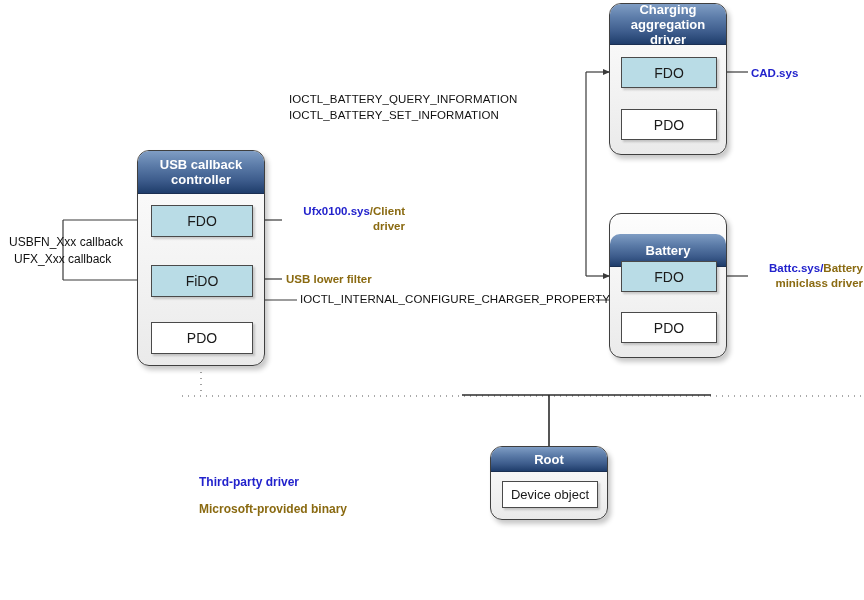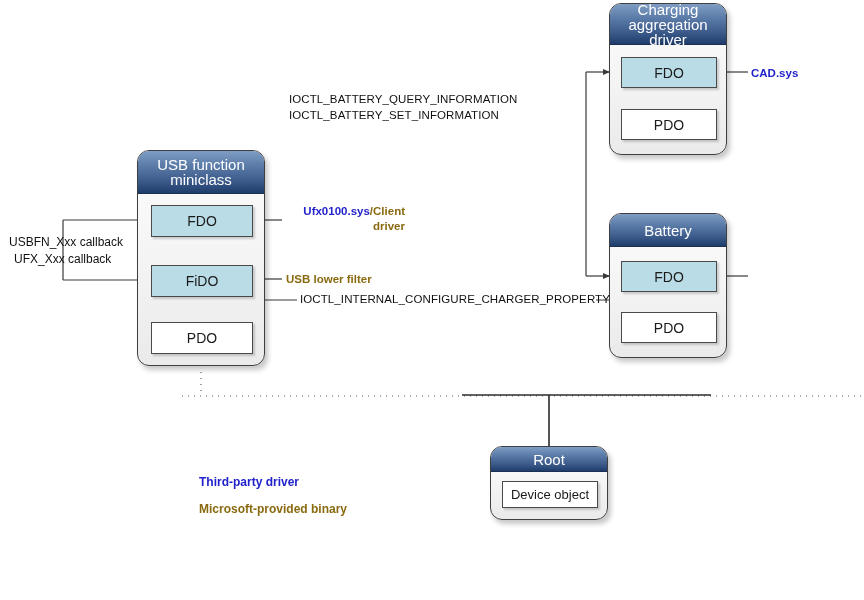--- a/index.html
+++ b/index.html
@@ -21,29 +21,30 @@
     background:linear-gradient(to bottom,#fdfdfd 0%,#f3f3f3 55%,#eaeaea 100%);
     box-shadow:3px 4px 5px rgba(0,0,0,0.22);
     box-sizing:border-box;
     overflow:hidden;
   }
   .stack-header{
     position:absolute;left:0;top:0;right:0;
     background:linear-gradient(to bottom,#7f9dc4 0%,#5b7ba8 35%,#3d5c8c 70%,#1f3d6b 100%);
     color:#ffffff;
     text-align:center;
-    font-size:15px;
+    font-size:13px;
     line-height:15px;
     display:flex;
     align-items:center;
     justify-content:center;
     border-bottom:1px solid #1a2f52;
     border-radius:10px 10px 0 0;
     box-sizing:border-box;
     padding:2px 4px;
+    font-weight:bold;
   }
   .dev-box{
     position:absolute;
     box-sizing:border-box;
     border:1.5px solid #4a4a4a;
     font-size:14px;
     color:#1a1a1a;
     display:flex;
     align-items:center;
     justify-content:center;
@@ -100,34 +101,34 @@
     <path d="M182,396 L864,396" stroke="#555" stroke-width="1.1" fill="none" stroke-dasharray="1,5"></path>
 
     <path d="M462,395 L711,395" stroke="#2b2b2b" stroke-width="1.6" fill="none"></path>
 
     <path d="M201,372 L201,396" stroke="#555" stroke-width="1.1" fill="none" stroke-dasharray="1,5"></path>
 
     <path d="M549,395 L549,446" stroke="#2b2b2b" stroke-width="1.6" fill="none"></path>
   </svg>
 
   <div class="stack" style="left:137px;top:150px;width:128px;height:216px;">
-    <div class="stack-header" style="height:43px;">USB function miniclass</div>
+    <div class="stack-header" style="height:43px;">USB callback controller</div>
     <div class="dev-box fdo" style="left:13px;top:54px;width:102px;height:32px;">FDO</div>
     <div class="dev-box fido" style="left:13px;top:114px;width:102px;height:32px;">FiDO</div>
     <div class="dev-box pdo" style="left:13px;top:171px;width:102px;height:32px;">PDO</div>
   </div>
 
   <div class="stack" style="left:609px;top:3px;width:118px;height:152px;">
     <div class="stack-header" style="height:41px;">Charging aggregation driver</div>
     <div class="dev-box fdo" style="left:11px;top:53px;width:96px;height:31px;">FDO</div>
     <div class="dev-box pdo" style="left:11px;top:105px;width:96px;height:31px;">PDO</div>
   </div>
 
   <div class="stack" style="left:609px;top:213px;width:118px;height:145px;">
-    <div class="stack-header" style="height:33px;">Battery</div>
+    <div class="stack-header" style="height:33px;margin-top:20px;">Battery</div>
     <div class="dev-box fdo" style="left:11px;top:47px;width:96px;height:31px;">FDO</div>
     <div class="dev-box pdo" style="left:11px;top:98px;width:96px;height:31px;">PDO</div>
   </div>
 
   <div class="stack" style="left:490px;top:446px;width:118px;height:74px;">
     <div class="stack-header" style="height:25px;">Root</div>
     <div class="dev-box pdo" style="left:11px;top:34px;width:96px;height:27px;font-size:13px;">Device object</div>
   </div>
 
   <div class="lbl lbl-ioctl" style="left:289px;top:93px;">IOCTL_BATTERY_QUERY_INFORMATION</div>
@@ -138,17 +139,20 @@
   <div class="lbl lbl-cb" style="left:14px;top:252px;">UFX_Xxx callback</div>
 
   <div class="drv" style="left:285px;top:204px;width:120px;">
     <span class="blue">Ufx0100.sys</span><span class="brown">/</span><span class="brown">Client driver</span>
   </div>
 
   <div class="drv brown" style="left:286px;top:272px;">USB lower filter</div>
 
   <div class="drv blue" style="left:751px;top:66px;">CAD.sys</div>
 
+  <div class="drv" style="left:751px;top:261px;width:112px;">
+    <span class="blue">Battc.sys/</span><span class="brown">Battery miniclass driver</span>
+  </div>
 
   <div class="legend blue" style="left:199px;top:447px;">Third-party driver</div>
   <div class="legend brown" style="left:199px;top:474px;">Microsoft-provided binary</div>
 
 </div>
 
 </body></html>

